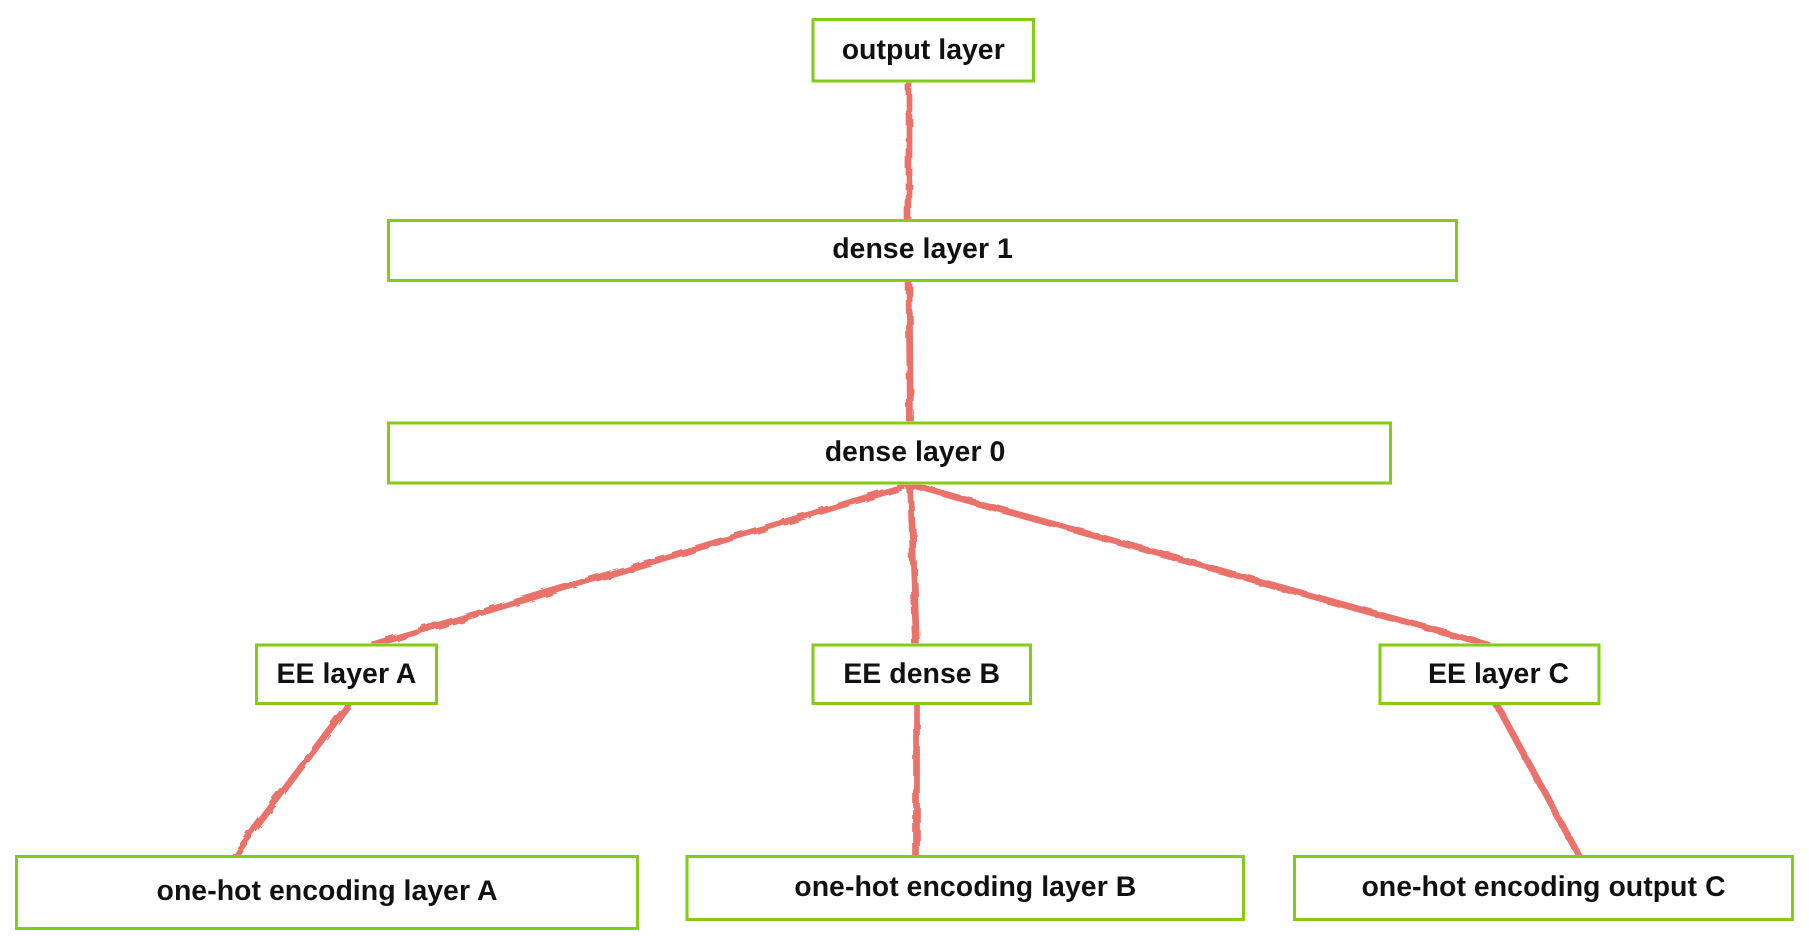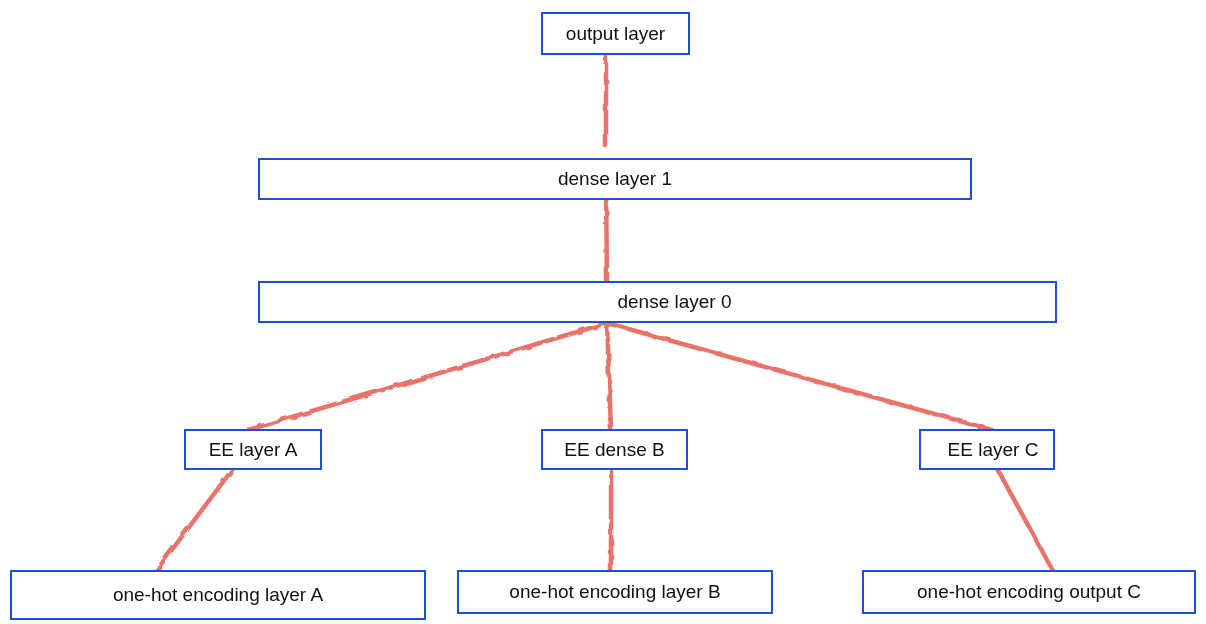--- a/index.html
+++ b/index.html
@@ -23,38 +23,39 @@
     left: 0;
     top: 0;
     width: 1206px;
     height: 624px;
     z-index: 1;
   }
   .node {
     position: absolute;
     z-index: 2;
     background: #ffffff;
-    border: 2px solid #1d4ed8;
+    border: 2px solid #84cc16;
     display: flex;
     align-items: center;
     justify-content: center;
     font-size: 19px;
     color: #111111;
     box-sizing: border-box;
     white-space: nowrap;
+    font-weight: bold;
   }
   
   .node-output   { left: 541px; top: 12px;  width: 149px; height: 43px; }
-  .node-dense1   { left: 258px; top: 146px; width: 714px; height: 42px; margin-top: 12px; }
-  .node-dense0   { left: 258px; top: 281px; width: 799px; height: 42px; padding-left: 34px; }
-  .node-ee-a     { left: 184px; top: 429px; width: 138px; height: 41px; }
+  .node-dense1   { left: 258px; top: 146px; width: 714px; height: 42px; }
+  .node-dense0   { left: 258px; top: 281px; width: 670px; height: 42px; padding-left: 34px; }
+  .node-ee-a     { left: 170px; top: 429px; width: 122px; height: 41px; }
   .node-ee-b     { left: 541px; top: 429px; width: 147px; height: 41px; }
-  .node-ee-c     { left: 919px; top: 429px; width: 136px; height: 41px; padding-left: 12px; }
+  .node-ee-c     { left: 919px; top: 429px; width: 148px; height: 41px; padding-left: 12px; }
   .node-onehot-a { left: 10px;  top: 570px; width: 416px; height: 50px; }
-  .node-onehot-b { left: 457px; top: 570px; width: 316px; height: 44px; }
+  .node-onehot-b { left: 457px; top: 570px; width: 373px; height: 44px; }
   .node-onehot-c { left: 862px; top: 570px; width: 334px; height: 44px; }
 </style>
 </head>
 <body>
 
 <div class="canvas">
 
   <svg class="edges" viewBox="0 0 1206 624" xmlns="http://www.w3.org/2000/svg">
     <defs>
       <filter id="rough" x="-10%" y="-10%" width="120%" height="120%">

